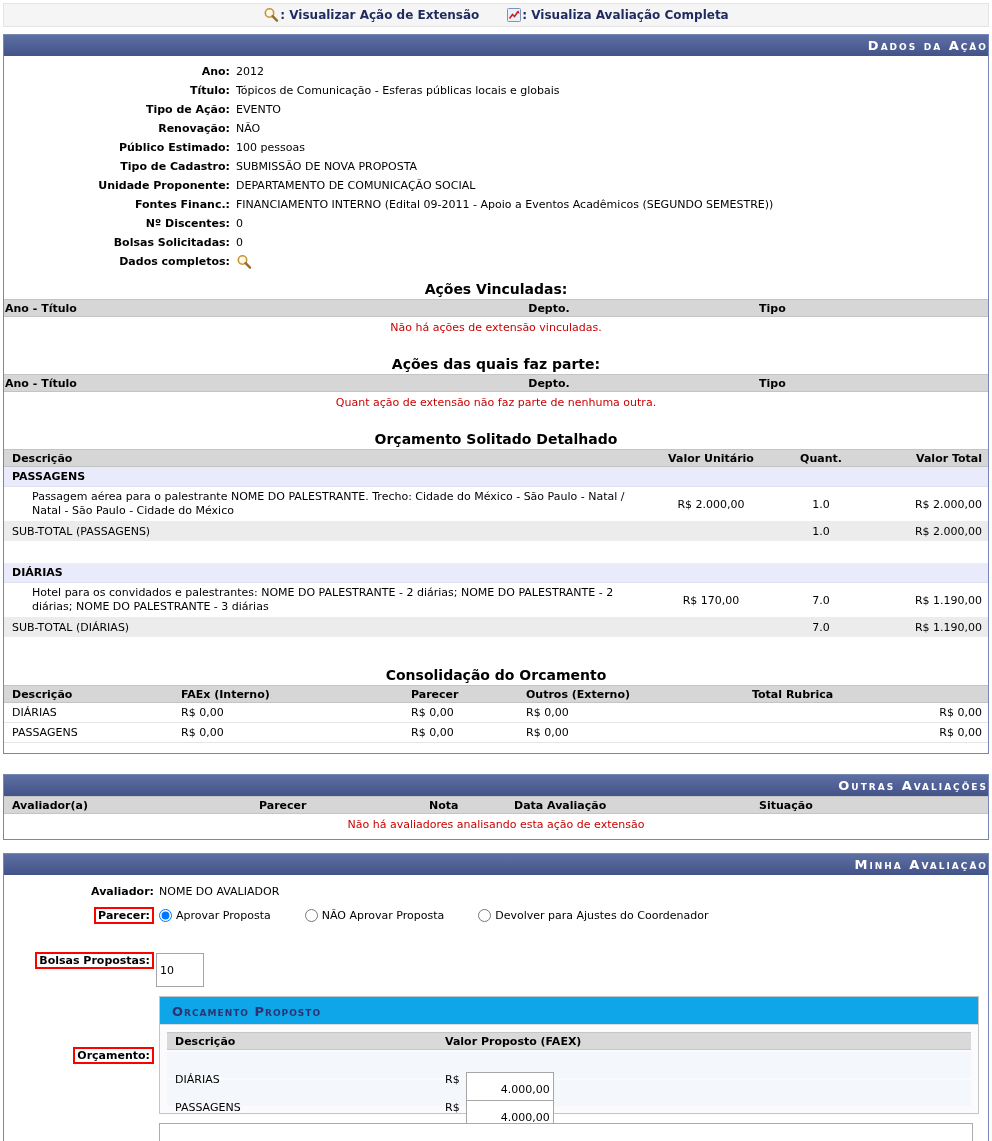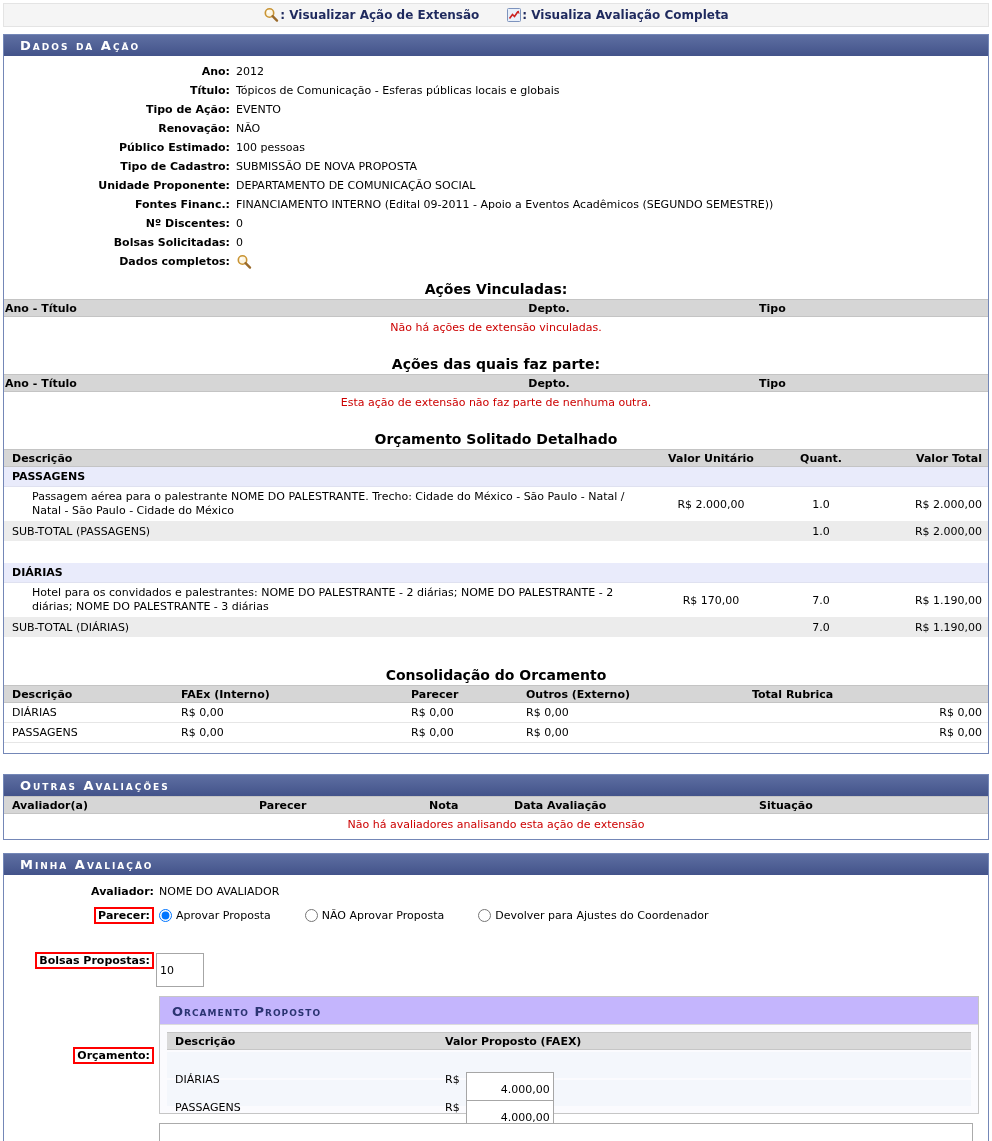--- a/index.html
+++ b/index.html
@@ -18,23 +18,23 @@
     gap:28px; margin-bottom:7px;
   }
   .legend-item { display:flex; align-items:center; gap:1px; cursor:pointer;
     font-weight:bold; font-size:12px; color:#1f2a5e; }
   .icon-svg { display:inline-block; vertical-align:middle; }
 
   
   .section { border:1px solid #7487b7; margin-bottom:20px; background:#fff; }
   .bar {
     background:linear-gradient(#5e6fa2,#43538a);
-    color:#fff; text-align:left; font-weight:bold;
+    color:#fff; text-align:right; font-weight:bold;
     font-variant:small-caps; letter-spacing:2px;
-    font-size:13px; height:21px; line-height:21px;padding-left:16px;
+    font-size:13px; height:21px; line-height:21px;
   }
 
   
   .kv-list { padding:6px 0 2px; }
   .kv { line-height:17px; padding:1px 0; }
   .kv-label { display:inline-block; width:226px; text-align:right; font-weight:bold; vertical-align:top; }
   .kv-value { margin-left:6px; }
 
   
   .tbl-title { text-align:center; font-weight:bold; font-size:14px; margin:8px 0 2px; }
@@ -79,21 +79,21 @@
   .radio-group { display:flex; align-items:center; gap:34px; }
   .radio-opt { display:flex; align-items:center; gap:4px; }
   input[type="radio"] { margin:0; width:13px; height:13px; }
   .txt-input { border:1px solid #a6a6a6; height:17px; font:inherit; padding:16px 3px;margin-top:20px; }
   .bolsas-input { width:48px; }
 
   .fs { border:1px solid #c6c6c6; background:#fbfbfe; width:820px; }
   .fs-title {
     padding:7px 12px 5px; font-variant:small-caps; font-weight:bold;
     letter-spacing:1px; color:#2b3472; font-size:13px;
-    background:#c4b5fd; border-bottom:1px solid #dcdcdc;
+    background:#0ea5e9; border-bottom:1px solid #dcdcdc;
   }
   .fs-inner { padding:7px; }
   .fs-grid { display:grid; grid-template-columns:278px 1fr; align-items:center; }
   .fs-grid > :nth-child(1) { padding-left:8px; }
   .fs-head { background:#d9d9d9; height:18px; line-height:18px; font-weight:bold; border-top:1px solid #c6c6c6; border-bottom:1px solid #c6c6c6; }
   .fs-row { background:#f4f7fc; margin-top:2px; height:26px; }
   .money-cell { display:flex; align-items:center; gap:6px; }
   .money-input { width:88px; text-align:right; }
 
   .justif-textarea {
@@ -163,21 +163,21 @@
       <span>Tipo</span>
     </div>
     <div class="empty-msg">Não há ações de extensão vinculadas.</div>
 
     <div class="tbl-title">Ações das quais faz parte:</div>
     <div class="linked-grid ghead">
       <span>Ano - Título</span>
       <span>Depto.</span>
       <span>Tipo</span>
     </div>
-    <div class="empty-msg">Esta ação de extensão não faz parte de nenhuma outra.</div>
+    <div class="empty-msg">Quant ação de extensão não faz parte de nenhuma outra.</div>
 
     <div class="tbl-title">Orçamento Solitado Detalhado</div>
     <div class="orc-grid ghead">
       <span>Descrição</span>
       <span>Valor Unitário</span>
       <span>Quant.</span>
       <span>Valor Total</span>
     </div>
 
     <div class="orc-grid cat-row">

